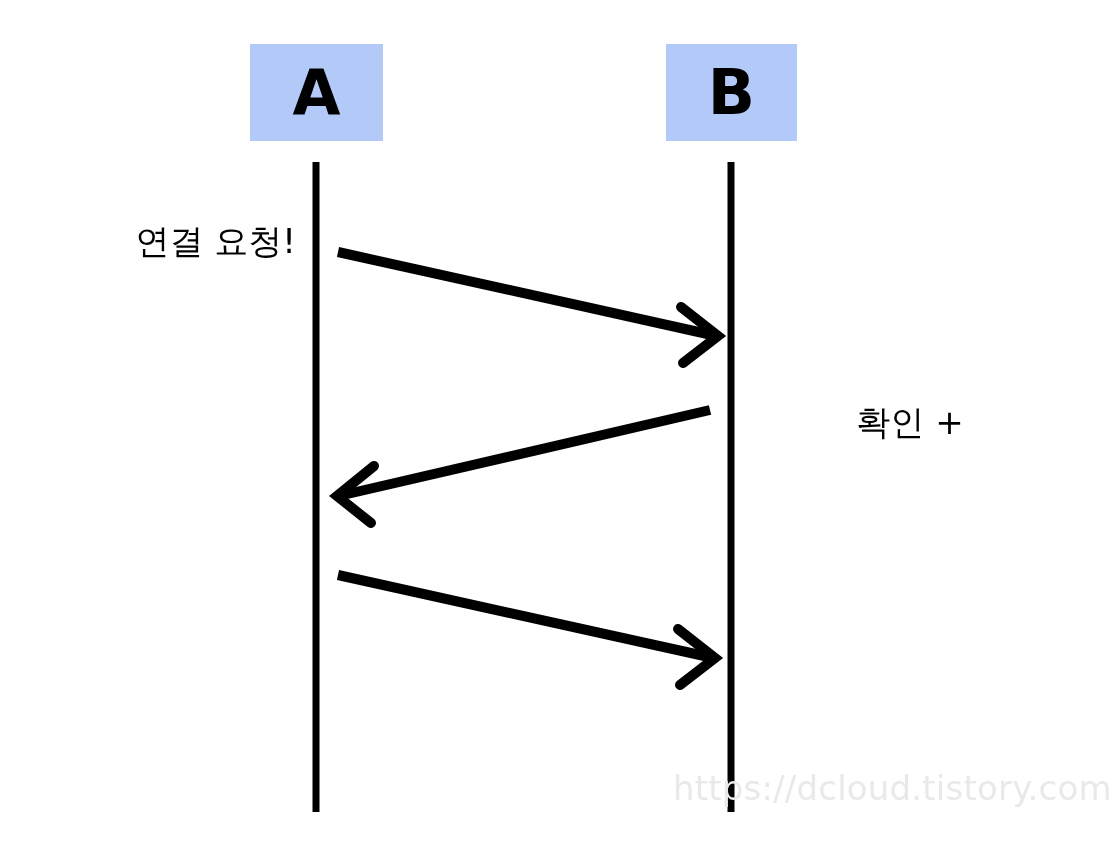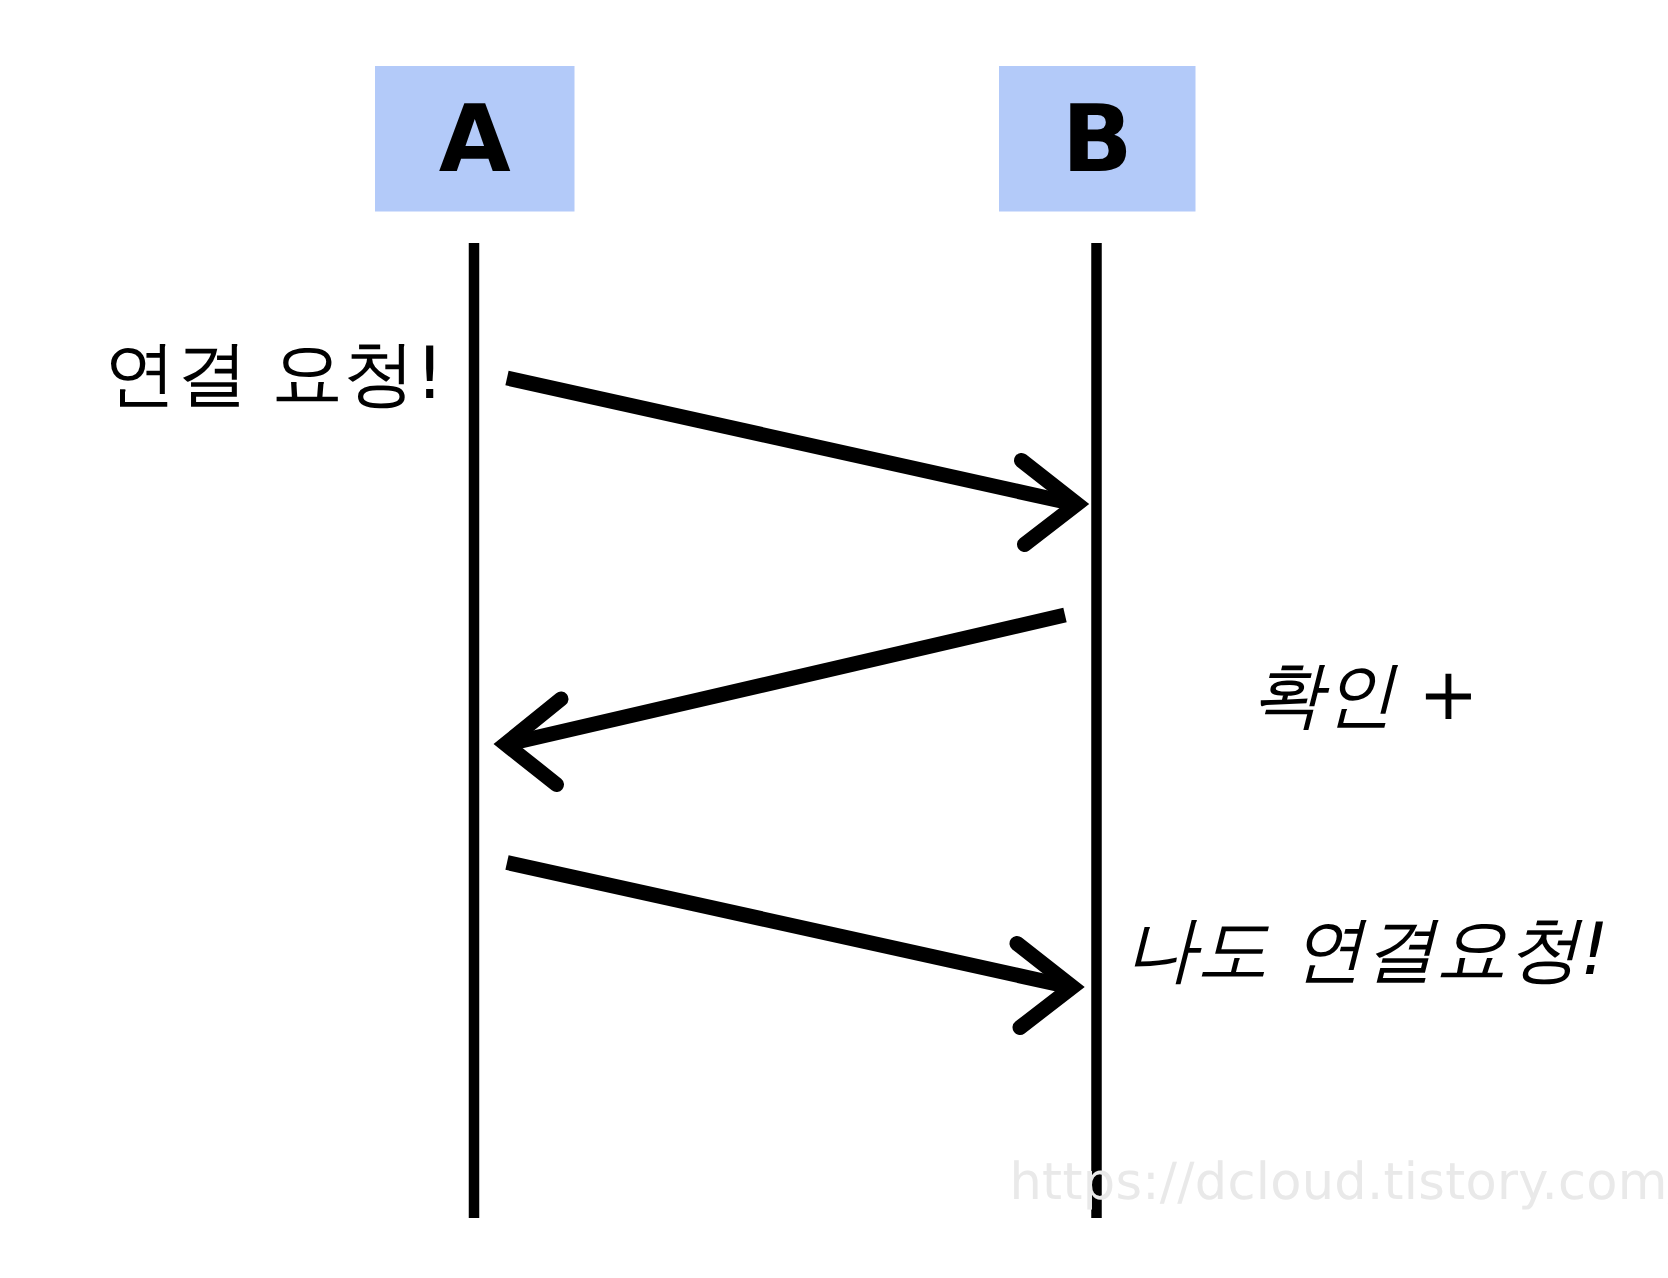--- a/index.html
+++ b/index.html
@@ -32,21 +32,21 @@
     line-height: 1;
     letter-spacing: 0;
   }
   #box-a { left: 250px; top: 44px; width: 133px; height: 97px; }
   #box-b { left: 666px; top: 44px; width: 131px; height: 97px; }
 
   
   .msg-label {
     position: absolute;
     color: #000000;
-    font-size: 48px;
+    font-size: 34px;
     line-height: 1.18;
     white-space: pre;
   }
   .msg-label.right-align {
     text-align: right;
   }
   .msg-label.center-align {
     text-align: center;
   }
   #label-connect-request {
@@ -54,21 +54,20 @@
     top: 221px;
   }
   #label-ack {
     right: 842px;          
     top: 489px;
   }
   #label-ack-plus-request {
     left: 750px;
     top: 322px;
     width: 320px;
-    font-style: italic;
   }
 
   
   #diagram-svg {
     position: absolute;
     left: 0;
     top: 0;
     width: 1112px;
     height: 852px;
   }
@@ -117,19 +116,18 @@
     <g>
       <line x1="338" y1="575" x2="709" y2="657" stroke="#000000" stroke-width="10" stroke-linecap="butt"></line>
       <polyline points="678,629 715,658 680,685" fill="none" stroke="#000000" stroke-width="10" stroke-linecap="round" stroke-linejoin="miter"></polyline>
     </g>
   </svg>
 
   <div class="msg-label right-align" id="label-connect-request">연결 요청!</div>
 
   <div class="msg-label center-align" id="label-ack-plus-request">
     <div>확인 +</div>
-    <div>나도 연결요청!</div>
   </div>
 
 
   <div id="watermark">https://dcloud.tistory.com/</div>
 
 </div>
 
 </body></html>

